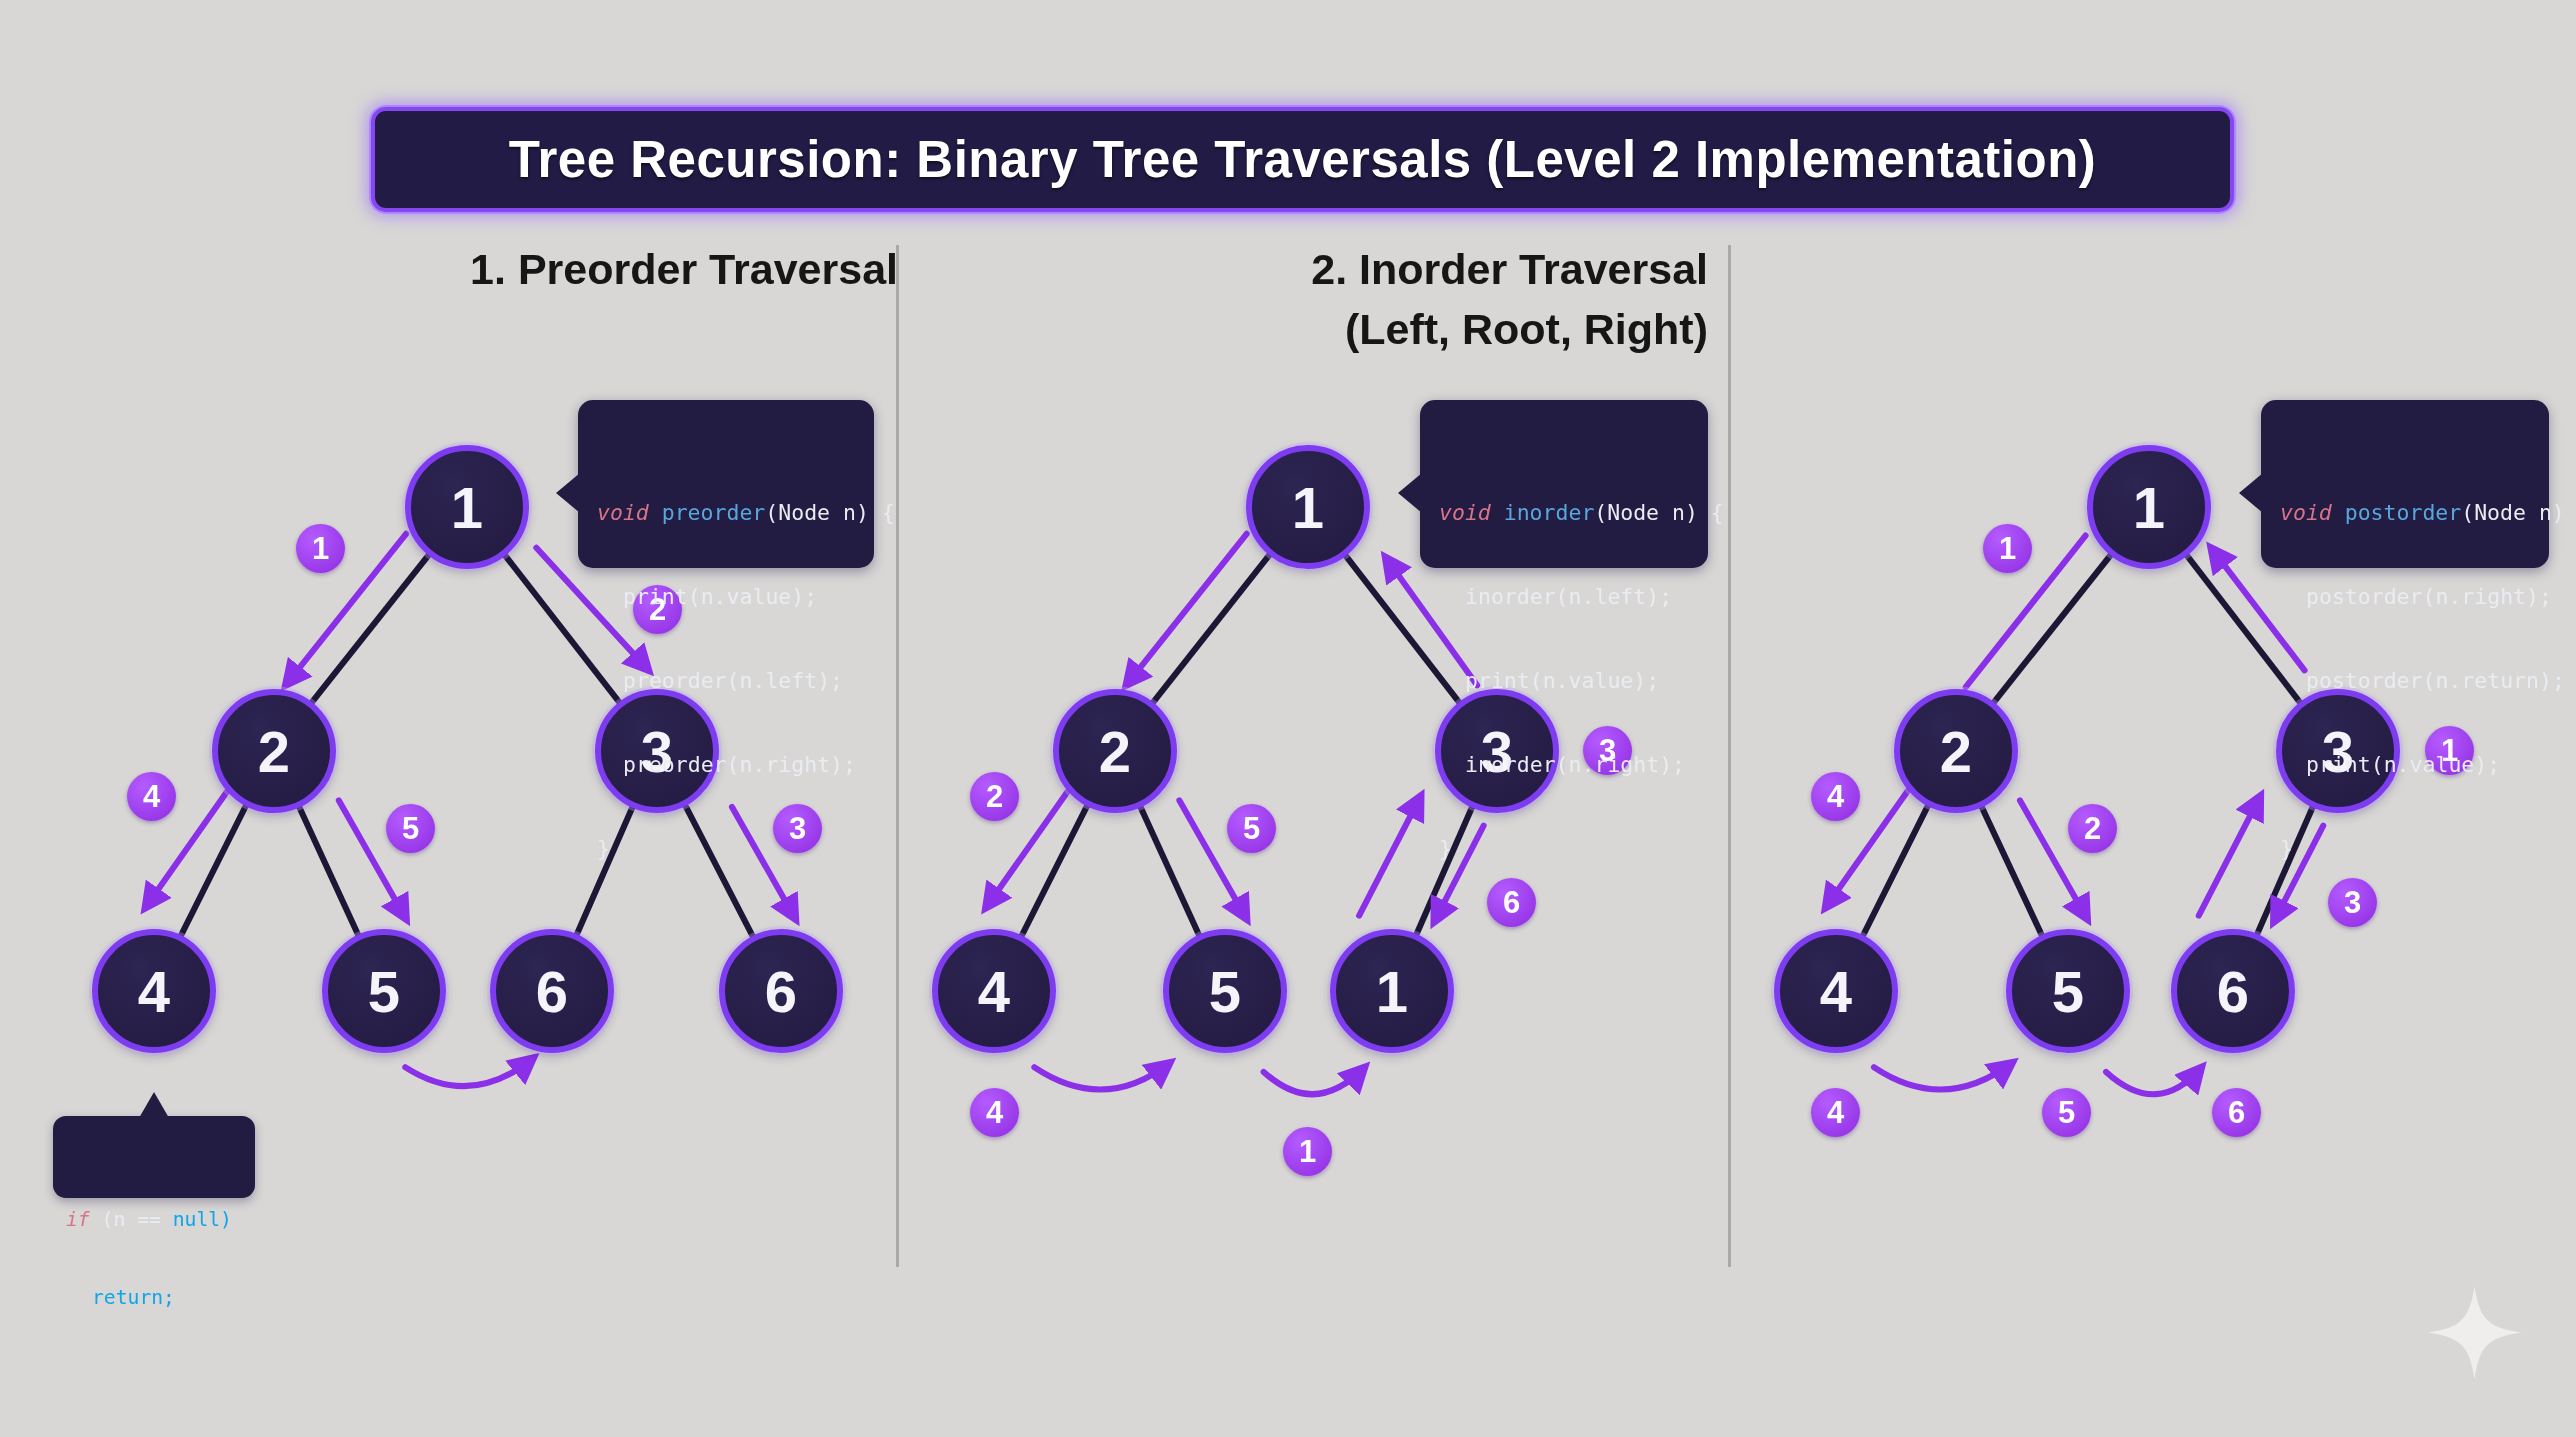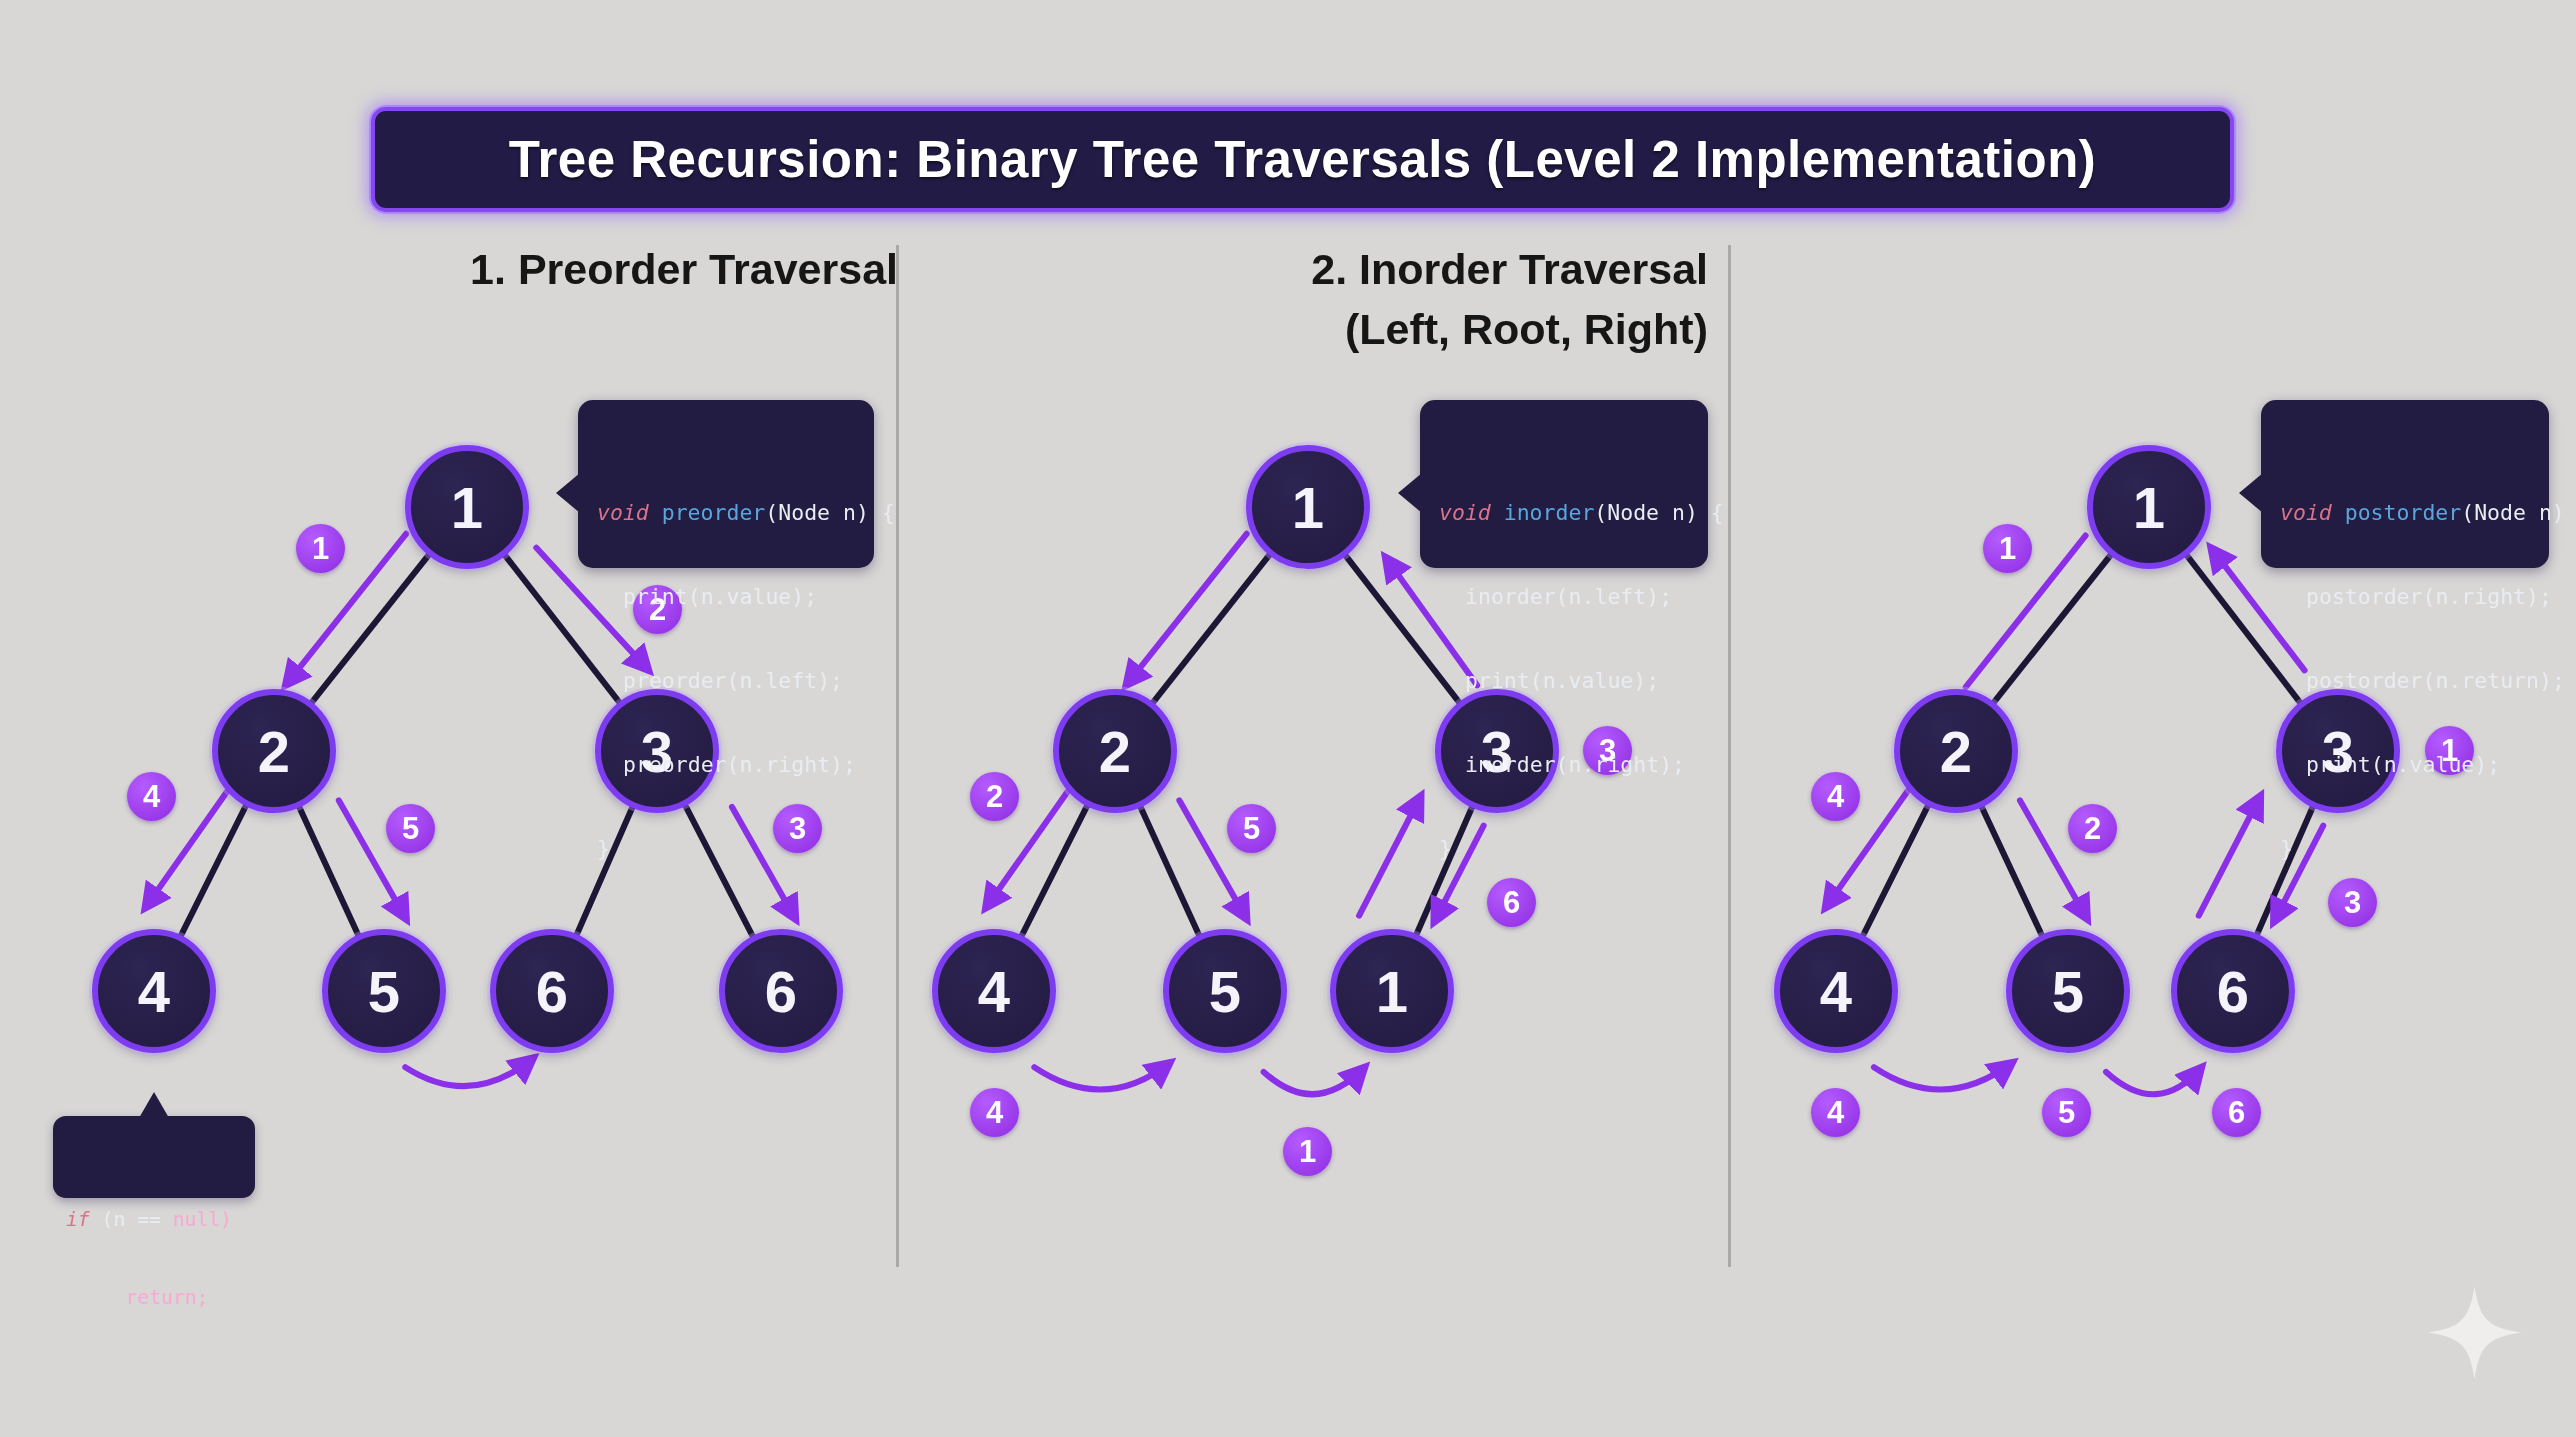--- a/index.html
+++ b/index.html
@@ -51,21 +51,21 @@
     font-family:"DejaVu Sans Mono", monospace;font-size:21.5px;line-height:28px;
     color:#e9edf2;white-space:pre;box-shadow:0 3.7px 11.2px rgba(30,15,70,.35);
   }
   .code-bubble .tail-left{
     position:absolute;left:-22.5px;top:73px;width:0;height:0;
     border-top:20.6px solid transparent;border-bottom:20.6px solid transparent;
     border-right:24px solid #221b42;
   }
   .kw{color:#d97389;font-style:italic;}
   .fn{color:#58a6dc;}
-  .acc{color:#f9a8d4;text-align:center;}
+  .acc{color:#0ea5e9;}
   .indent{padding-left:26px;}
   
   .base-bubble{
     position:absolute;left:53px;top:1116px;width:202px;height:82px;
     background:#221b42;border-radius:13px;padding:13px 13px;box-sizing:border-box;
     font-family:"DejaVu Sans Mono", monospace;font-size:19.7px;line-height:26px;
     color:#e9edf2;white-space:pre;box-shadow:0 3.7px 9.4px rgba(30,15,70,.3);
   }
   .base-bubble .tail-up{
     position:absolute;left:86px;top:-24px;width:0;height:0;

